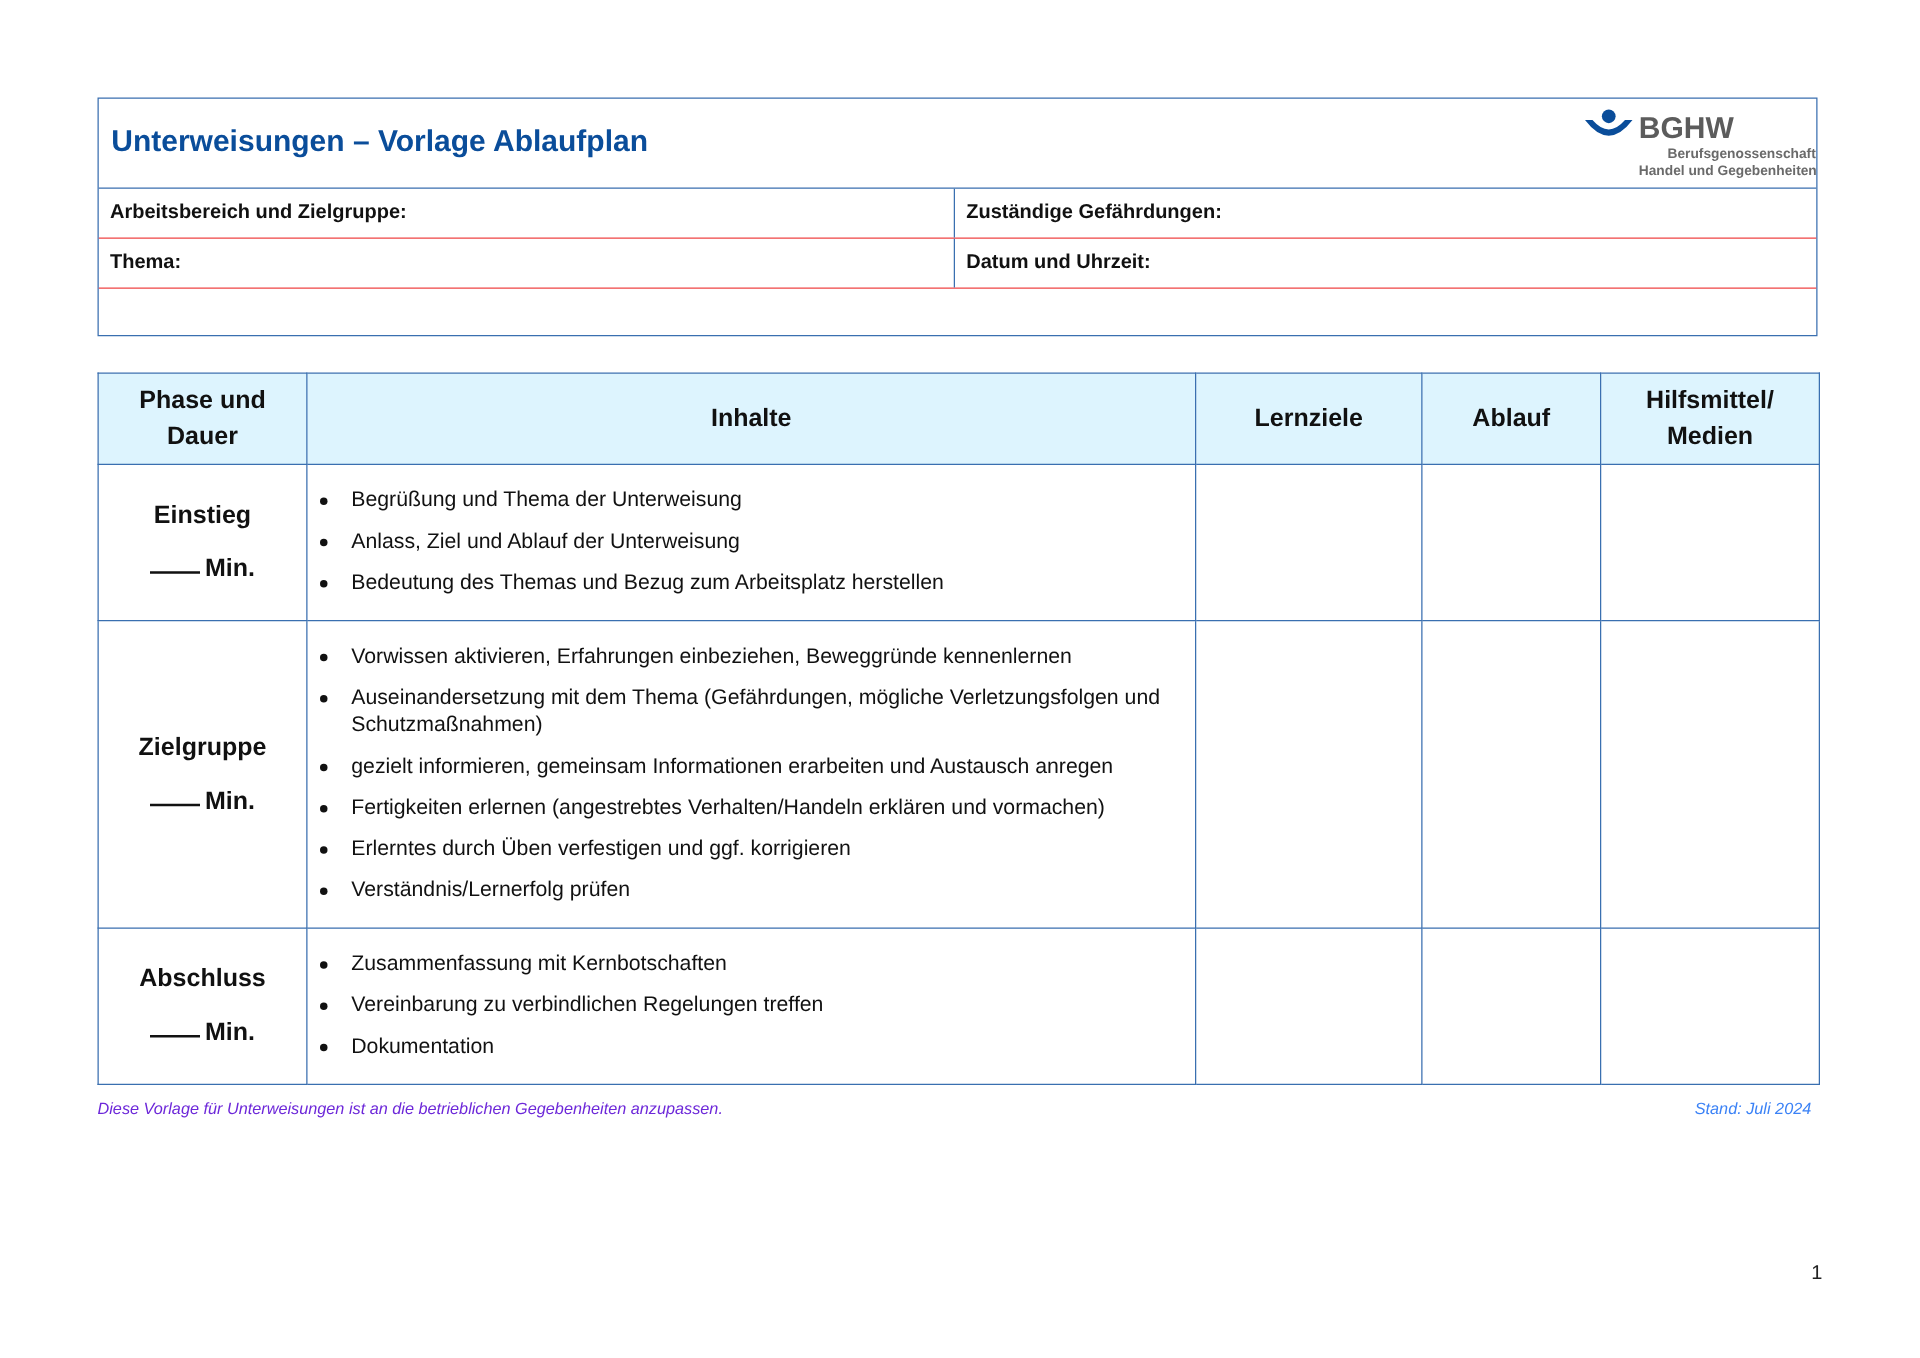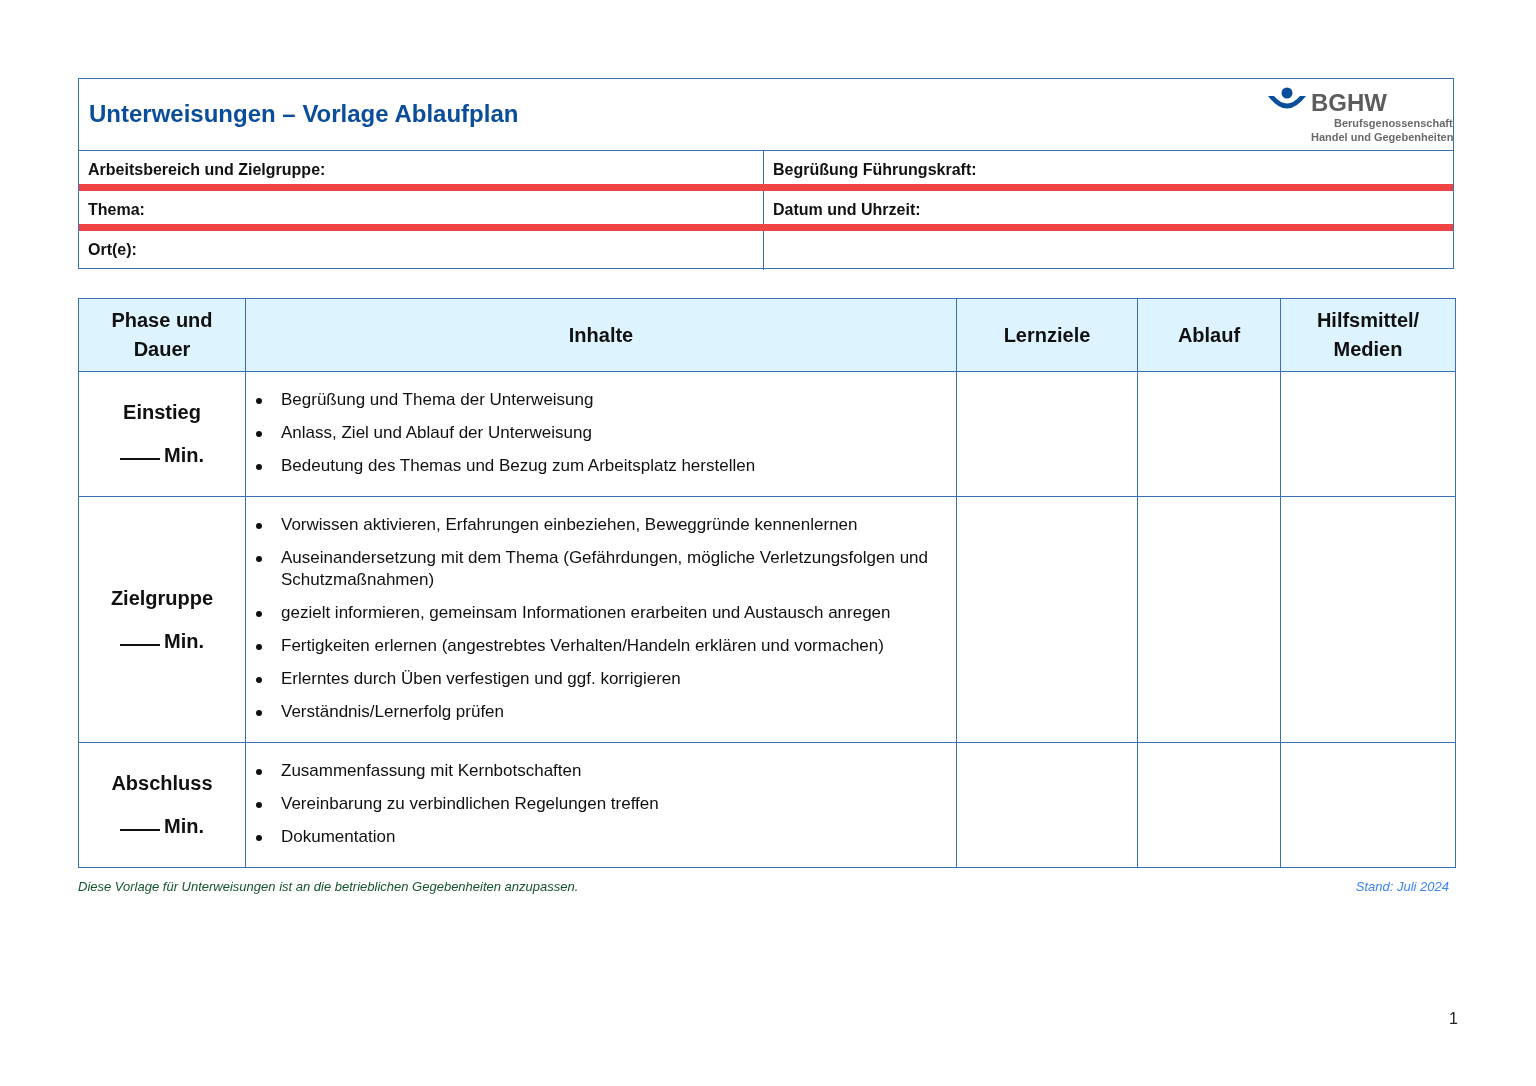--- a/index.html
+++ b/index.html
@@ -29,21 +29,21 @@
     color: #5c5c5c; letter-spacing: 0px;
   }
   .logo-sub1, .logo-sub2 {
     position: absolute; left: 44px; font-size: 11px; font-weight: bold; color: #6a6a6a; white-space: nowrap;
   }
   .logo-sub1 { top: 32px; padding-left: 23px; }
   .logo-sub2 { top: 46px; }
 
   .info-row {
     position: absolute; left: 0; width: 100%; height: 40px;
-    border-bottom: 7px solid #ef4444; box-sizing: border-box;
+    border-bottom: 1px solid #ef4444; box-sizing: border-box;
   }
   .info-row.last { border-bottom: none; height: 39px; }
   .info-cell {
     position: absolute; top: 0; height: 100%; box-sizing: border-box;
     font-size: 16px; font-weight: bold; padding: 10px 9px;
   }
   .info-cell.left { left: 0; width: 685px; border-right: 1px solid #3a6fb0; }
   .info-cell.right { left: 685px; right: 0; }
 
   
@@ -65,21 +65,21 @@
   ul.items li {
     position: relative; padding-left: 27px; line-height: 22px; margin: 11px 0;
   }
   ul.items li::before {
     content: ""; position: absolute; left: 2px; top: 9px; width: 6px; height: 6px;
     background: #111; border-radius: 50%;
   }
   td.empty { }
 
   .footnote {
-    position: absolute; left: 78px; top: 879px; font-size: 13px; font-style: italic; color: #14532d;
+    position: absolute; left: 78px; top: 879px; font-size: 13px; font-style: italic; color: #6d28d9;
   }
   .stand {
     position: absolute; right: 87px; top: 879px; font-size: 13px; font-style: italic; color: #3b82f6;
   }
   .page-num { position: absolute; right: 78px; top: 1010px; font-size: 16px; color: #222; }
 </style>
 </head>
 <body>
 
 <div class="page">
@@ -96,37 +96,29 @@
         <div class="logo-sub1">Berufsgenossenschaft</div>
         <div class="logo-sub2">Handel und Gegebenheiten</div>
       </div>
     </div>
 
     <div class="info-row" style="top:72px;">
       <div class="info-cell left">
         <span>Arbeitsbereich und Zielgruppe:</span>
       </div>
       <div class="info-cell right">
-        <span>Begrüßung Führungskraft:</span>
+        <span>Zuständige Gefährdungen:</span>
       </div>
     </div>
     <div class="info-row" style="top:112px;">
       <div class="info-cell left">
         <span>Thema:</span>
       </div>
       <div class="info-cell right">
         <span>Datum und Uhrzeit:</span>
-      </div>
-    </div>
-    <div class="info-row last" style="top:152px;">
-      <div class="info-cell left">
-        <span>Ort(e):</span>
-      </div>
-      <div class="info-cell right">
-        <span></span>
       </div>
     </div>
   </div>
 
   <table class="plan">
     <colgroup>
       <col style="width:167px">
       <col style="width:711px">
       <col style="width:181px">
       <col style="width:143px">

